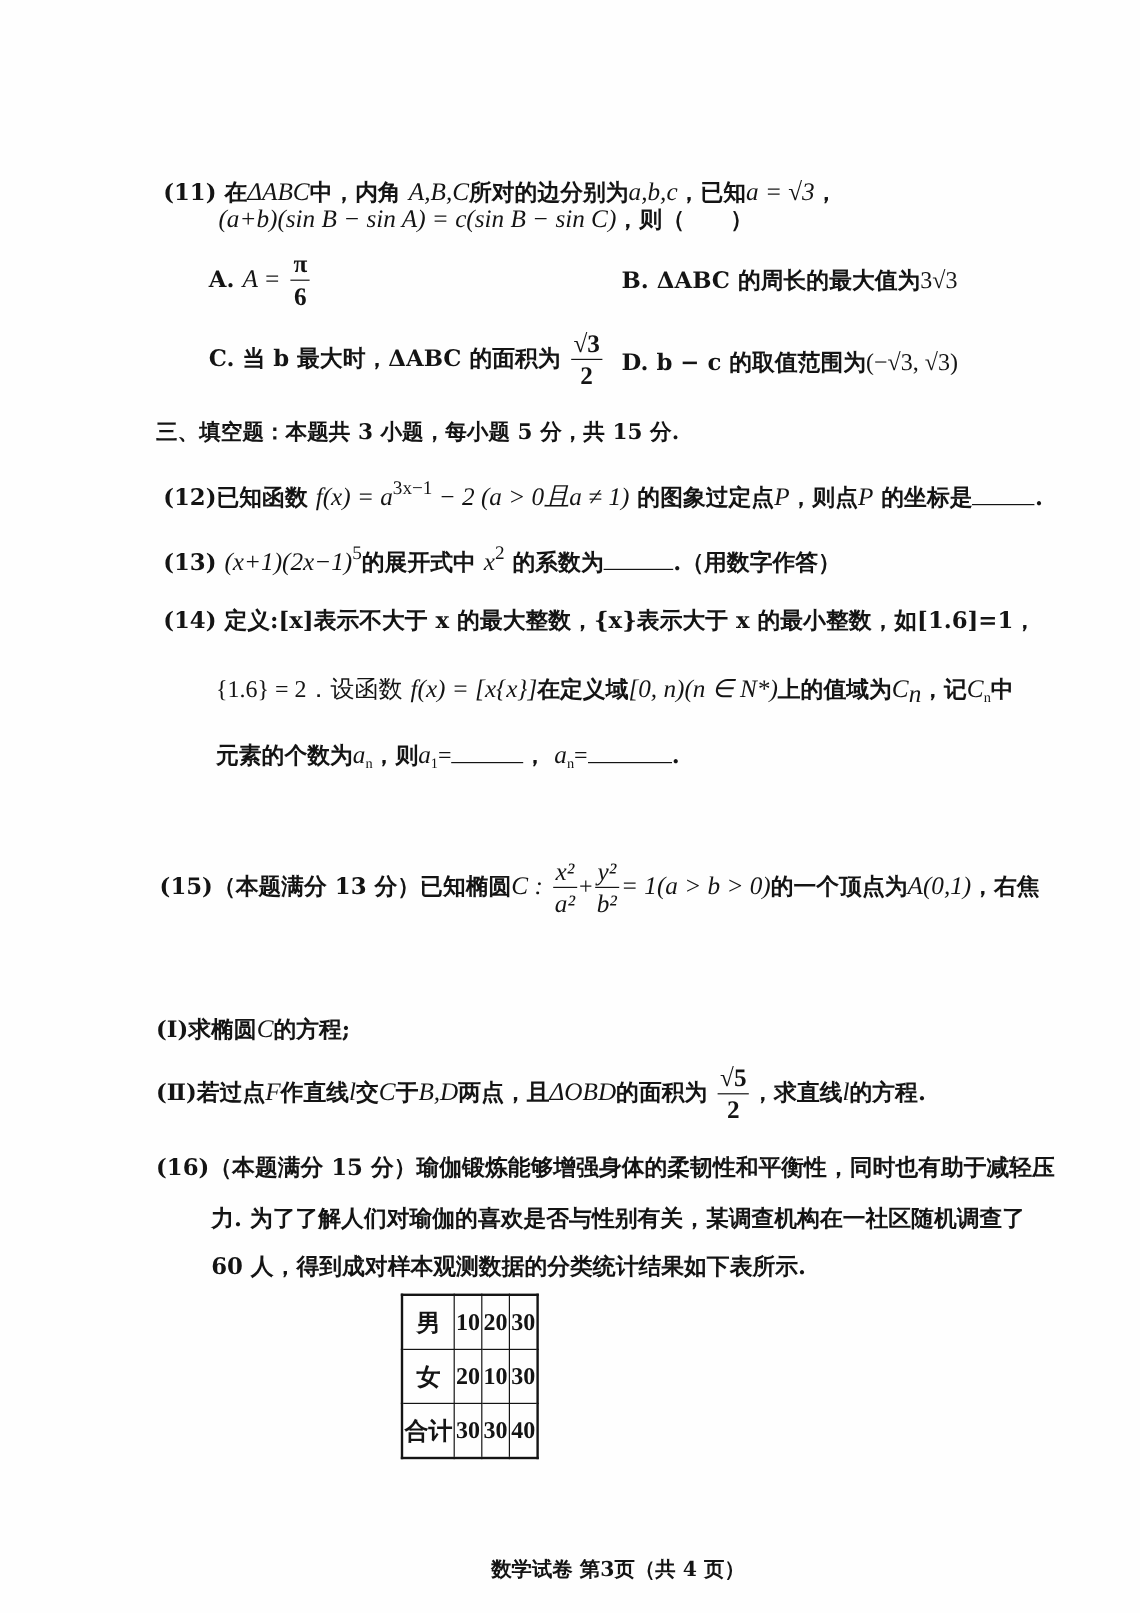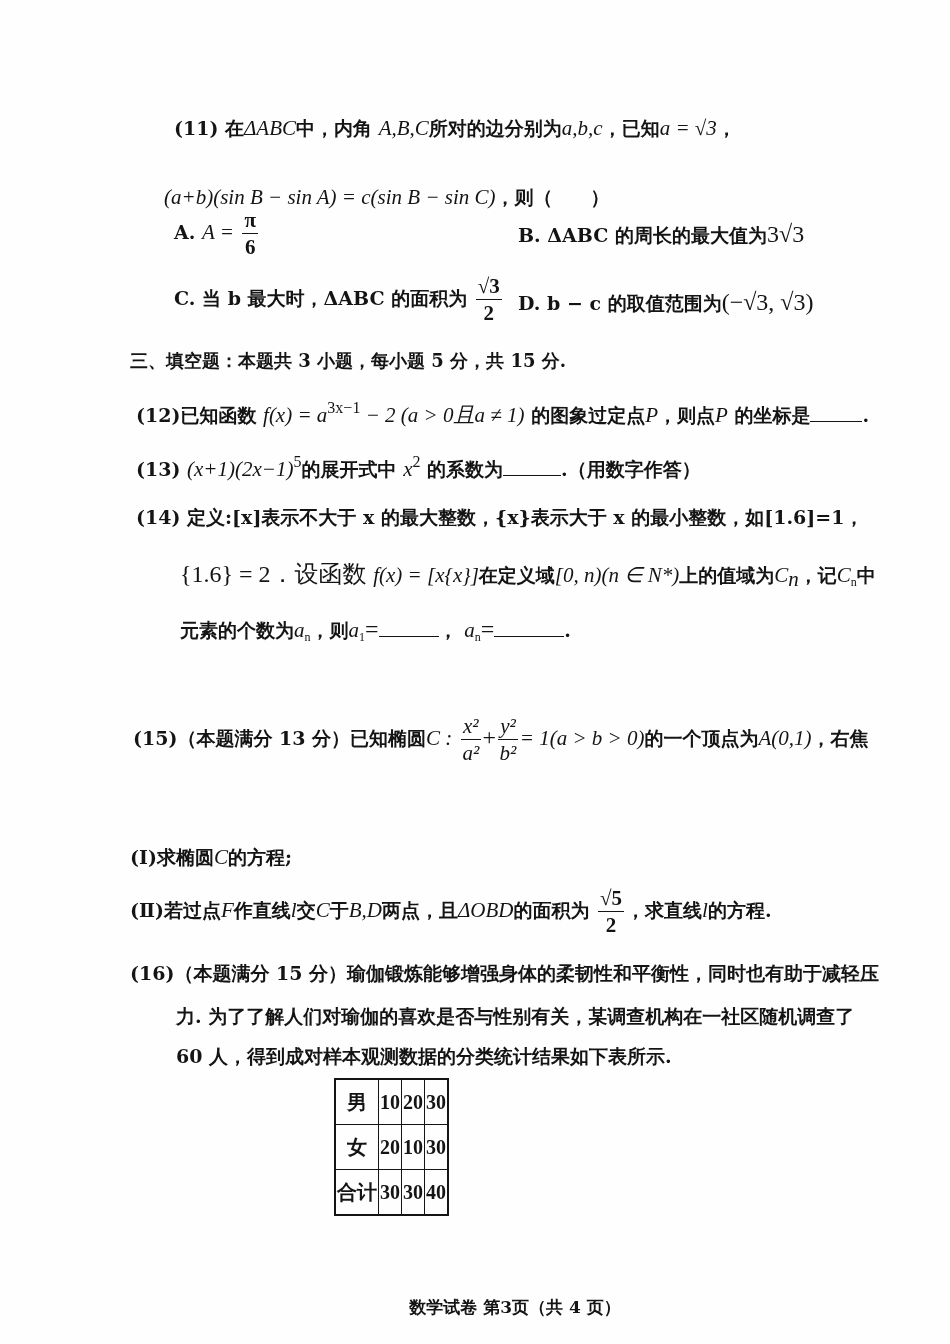--- a/index.html
+++ b/index.html
@@ -4,21 +4,21 @@
 <style>
   html, body { margin: 0; padding: 0; background: #ffffff; }
   body {
     width: 950px; height: 1344px; position: relative; overflow: hidden;
     font-family: "DejaVu Serif", "Liberation Serif", serif;
     color: #141414;
   }
   .page { position: absolute; left: 0; top: 0; width: 950px; height: 1344px; background: #fefefe; }
   .line { position: absolute; white-space: nowrap; font-size: 19px; font-weight: bold; line-height: 24px; }
   .i { font-style: italic; font-family: "Liberation Serif", serif; font-weight: normal; font-size: 21px; }
-  .n { font-family: "Liberation Serif", serif; font-weight: normal; font-size: 24px; }
+  .n { font-family: "Liberation Serif", serif; font-weight: normal; font-size: 20px; }
   .frac { display: inline-flex; flex-direction: column; align-items: center; vertical-align: middle; margin: 0 2px; line-height: 1; }
   .frac .num { border-bottom: 1.5px solid #141414; padding: 0 2px 2px 2px; font-family: "Liberation Serif", serif; font-size: 21px; }
   .frac .den { padding-top: 3px; font-family: "Liberation Serif", serif; font-size: 21px; }
   .blank { display: inline-block; border-bottom: 1.5px solid #141414; height: 18px; vertical-align: baseline; }
   sup { font-size: 16px; vertical-align: 9px; font-family: "Liberation Serif", serif; font-weight: normal; }
   sub { font-size: 12px; vertical-align: -4px; font-family: "Liberation Serif", serif; font-weight: normal; }
   .section { font-size: 18px; font-weight: bold; }
   table.data {
     position: absolute; left: 334px; top: 1078px; border-collapse: collapse;
     border: 2px solid #141414; font-family: "Liberation Serif", "DejaVu Serif", serif;
@@ -27,26 +27,26 @@
     border: 1.5px solid #141414; height: 42px; text-align: center;
     font-size: 20px; font-weight: bold;
   }
   .footer { position: absolute; left: 0; width: 950px; top: 1296px; text-align: center; font-size: 17px; font-weight: bold; padding-left: 40px; }
 </style>
 </head>
 <body>
 
 <div class="page">
 
-  <div class="line" style="left:136px; top:116px;margin-left:38px;">
+  <div class="line" style="left:136px; top:148px;">
     <span>(11)</span>
     <span>在</span><span class="i">ΔABC</span><span>中，内角</span>
     <span class="i">A,B,C</span><span>所对的边分别为</span><span class="i">a,b,c</span><span>，已知</span><span class="i">a = √3</span><span>，</span>
   </div>
-  <div class="line" style="left:164px; top:170px;margin-top:15px;">
+  <div class="line" style="left:182px; top:170px;">
     <span class="i">(a+b)(sin B − sin A) = c(sin B − sin C)</span><span>，则（　　）</span>
   </div>
 
   <div class="line" style="left:174px; top:210px; line-height:26px;">
     <span>A.</span>
     <span class="i">A =</span>
     <span class="frac">
         <span class="num">π</span>
         <span class="den">6</span>
       </span>

